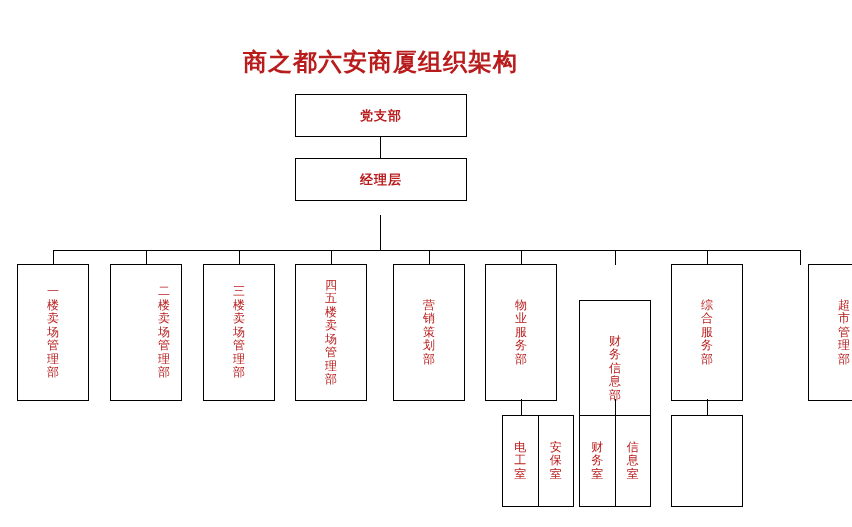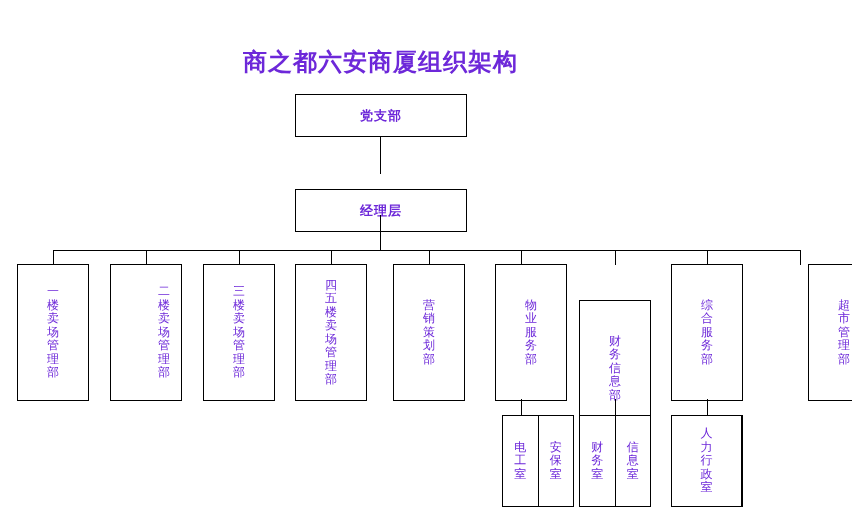--- a/index.html
+++ b/index.html
@@ -1,21 +1,21 @@
 <!DOCTYPE html>
 <html><head>
 <meta charset="utf-8">
 <style>
   html,body{margin:0;padding:0;background:#ffffff;}
   .canvas{
     position:relative;
     width:852px;height:527px;
     background:#ffffff;
     font-family:"Liberation Serif","DejaVu Serif",serif;
-    color:#6d28d9;
+    color:#b91c1c;
     overflow:hidden;
   }
   .title{
     position:absolute;
     left:0;top:46px;width:761px;
     text-align:center;
     font-size:24px;
     font-weight:700;
     letter-spacing:1px;
     white-space:nowrap;
@@ -24,21 +24,21 @@
     position:absolute;
     left:295px;width:172px;height:43px;
     border:1px solid #000;
     box-sizing:border-box;
     display:flex;align-items:center;justify-content:center;
     font-size:13px;font-weight:700;
     letter-spacing:1px;
     background:#fff;
   }
   .box-party{top:94px;}
-  .box-manager{top:189px;}
+  .box-manager{top:158px;}
   .line{position:absolute;background:#000;}
   .vline{width:1px;}
   .hline{height:1px;}
   .dept{
     position:absolute;
     top:264px;width:72px;height:137px;
     border:1px solid #000;
     box-sizing:border-box;
     display:flex;align-items:center;justify-content:center;
     background:#fff;
@@ -105,21 +105,21 @@
     </div>
   <div class="dept" style="left:295px;">
       <span class="vtext">四五楼卖场管理部</span>
     </div>
   <div class="dept" style="left:203px;">
       <span class="vtext">三楼卖场管理部</span>
     </div>
   <div class="dept" style="left:393px;">
       <span class="vtext">营销策划部</span>
     </div>
-  <div class="dept" style="left:485px;margin-left:10px;">
+  <div class="dept" style="left:485px;">
       <span class="vtext">物业服务部</span>
     </div>
   <div class="dept" style="left:579px;margin-top:36px;">
       <span class="vtext">财务信息部</span>
     </div>
   <div class="dept" style="left:671px;">
       <span class="vtext">综合服务部</span>
     </div>
   <div class="dept" style="left:808px;">
       <span class="vtext">超市管理部</span>
@@ -139,18 +139,15 @@
   </div>
   <div class="pair" style="left:579px;">
     <div class="cell">
         <span class="vtext">财务室</span>
       </div>
     <div class="cell">
         <span class="vtext">信息室</span>
       </div>
   </div>
   <div class="pair" style="left:671px;">
-    <div class="cell">
-        <span class="vtext">人力行政室</span>
-      </div>
   </div>
 
 </div>
 
 </body></html>

